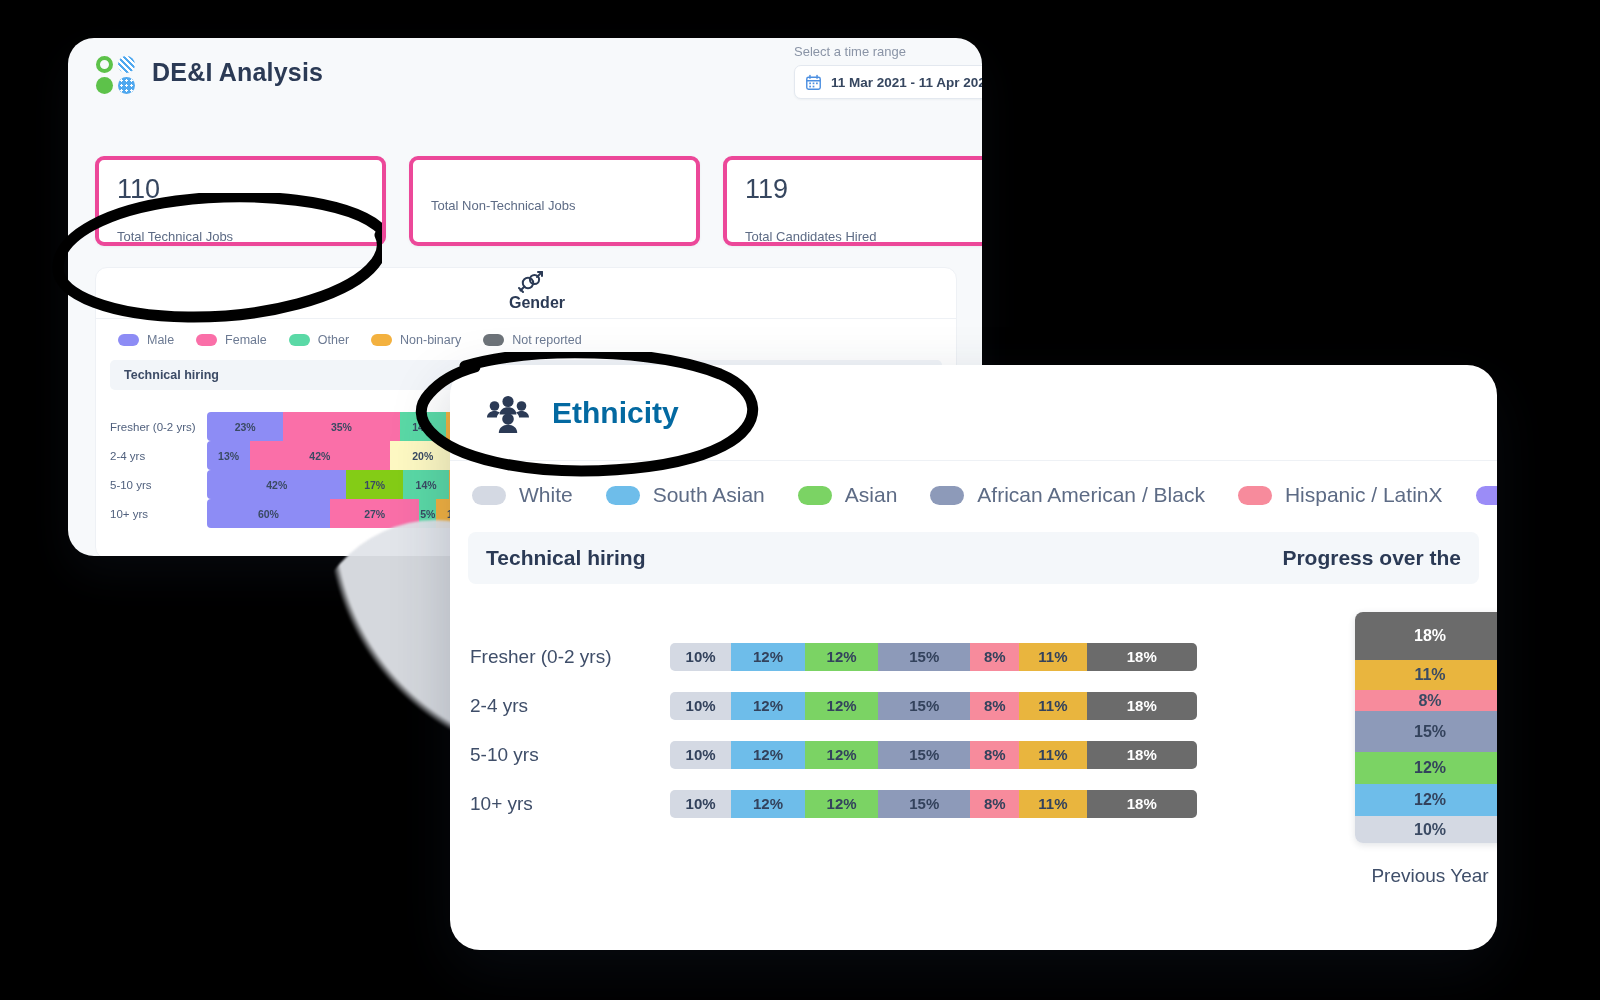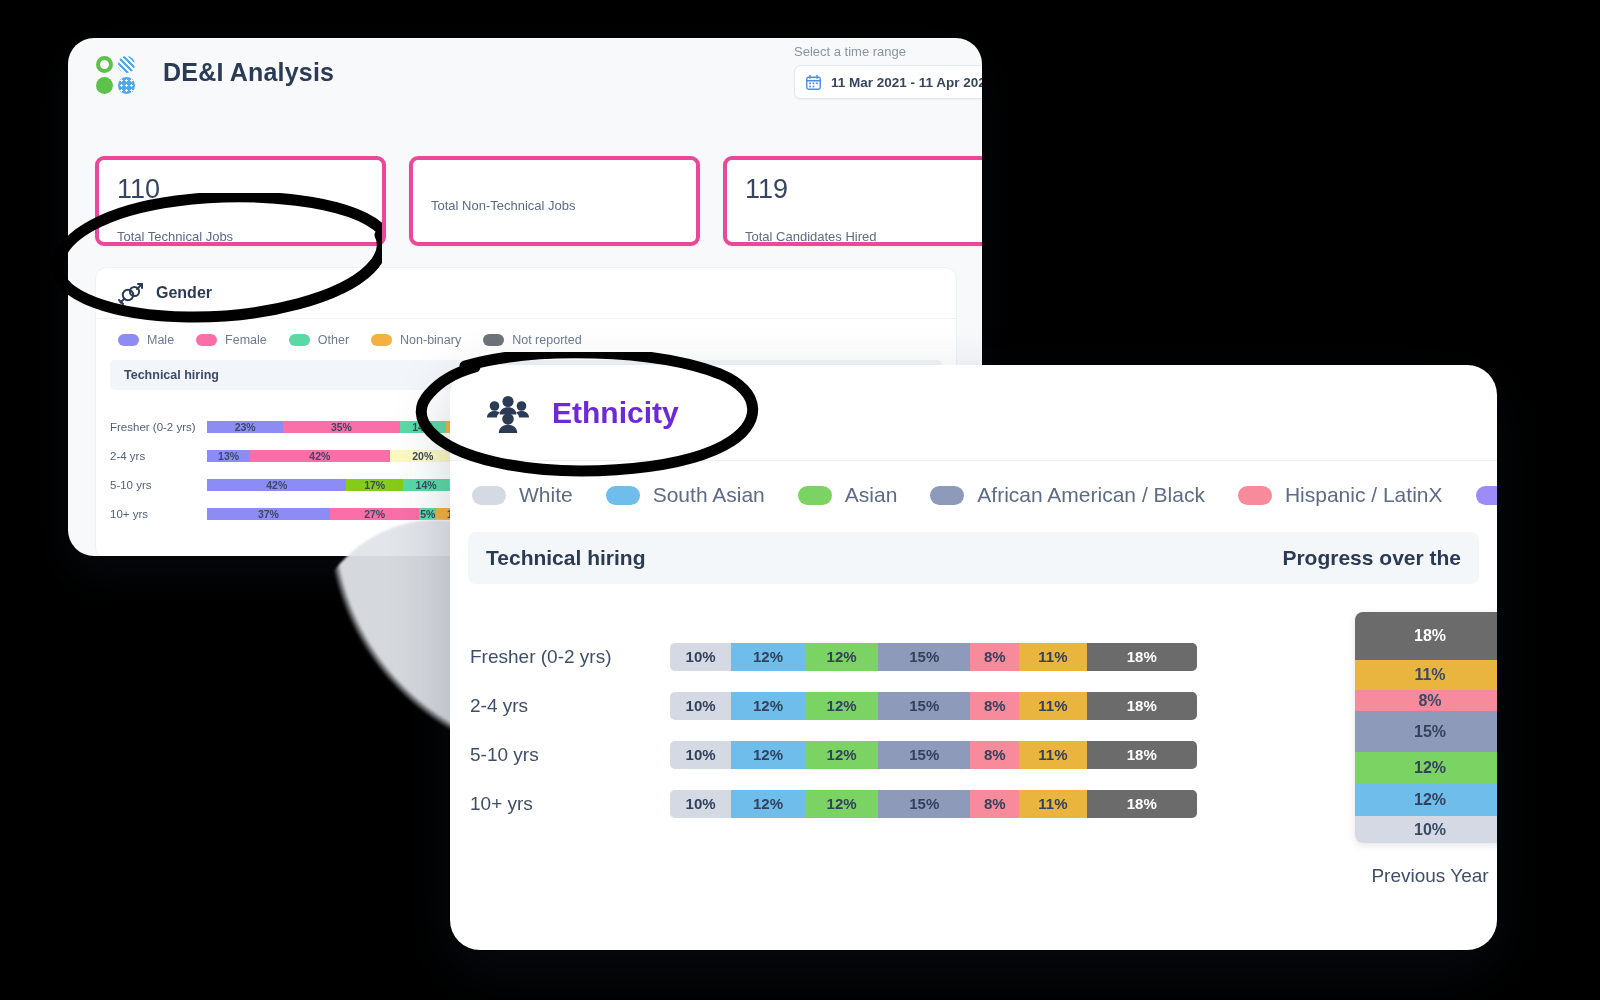--- a/index.html
+++ b/index.html
@@ -26,21 +26,21 @@
   .logo .d{position:absolute;width:17px;height:17px;border-radius:50%;}
   .logo .d1{left:0;top:0;background:transparent;border:4px solid #5dc24a;box-sizing:border-box;}
   .logo .d2{left:22px;top:0;background:#4fa8ef;
     background-image:repeating-linear-gradient(45deg,#ffffff 0 1.6px,#4fa8ef 1.6px 4.2px);}
   .logo .d3{left:0;top:21px;background:#5dc24a;}
   .logo .d4{left:22px;top:21px;background:#4fa8ef;
     background-image:radial-gradient(#ffffff 1.1px, transparent 1.2px);
     background-size:5px 5px;background-position:1px 1px;}
   .back-title{
     position:absolute;left:84px;top:20px;font-size:25px;font-weight:700;
-    color:#2b3a55;letter-spacing:.2px;margin-left:11px;
+    color:#2b3a55;letter-spacing:.2px;
   }
   .timerange-wrap{position:absolute;left:726px;top:6px;width:230px;}
   .timerange-label{font-size:13px;color:#8a94a6;margin-bottom:6px;}
   .timerange-box{
     width:215px;height:34px;background:#fff;border:1px solid #e3e8ef;border-radius:7px;
     display:flex;align-items:center;padding:0 10px;box-sizing:border-box;
     box-shadow:0 1px 2px rgba(40,55,80,.05);
   }
   .cal-icon{width:17px;height:17px;flex:0 0 17px;margin-right:9px;}
   .timerange-value{font-size:13.5px;color:#36465f;font-weight:600;white-space:nowrap;}
@@ -51,55 +51,55 @@
     border:4px solid #ec4899;box-sizing:border-box;padding:14px 18px;
     box-shadow:0 1px 3px rgba(40,55,80,.05);
   }
   .stat-num{font-size:27px;color:#36465f;font-weight:400;line-height:1.15;}
   .stat-lab{font-size:13px;color:#5d6b85;margin-top:24px;}
 
   .gender-panel{
     position:absolute;left:27px;top:229px;width:860px;height:290px;
     background:#fff;border-radius:12px;border:1px solid #eef1f5;overflow:hidden;
   }
-  .gender-head{height:50px;display:flex;align-items:center;padding-left:22px;border-bottom:1px solid #eef1f5;}
+  .gender-head{height:50px;display:flex;align-items:center;padding-left:22px;border-bottom:1px solid #eef1f5;flex-direction:column;}
   .gender-icon{width:26px;height:26px;margin-right:12px;}
   .gender-title{font-size:16px;font-weight:600;color:#2b3a55;}
   .legend{display:flex;align-items:center;gap:0;padding:14px 22px 0 22px;}
   .lg{display:flex;align-items:center;margin-right:22px;}
   .lg-sw{width:21px;height:12px;border-radius:7px;margin-right:8px;}
   .lg-tx{font-size:12.5px;color:#6c7a93;}
   .sub-head{
     margin:13px 14px 0 14px;height:30px;background:#f2f5f9;border-radius:5px;
     display:flex;align-items:center;justify-content:space-between;padding:0 14px;
   }
   .sub-head span{font-size:12.5px;font-weight:600;color:#3c4b66;}
   .gbars{padding:22px 0 0 14px;}
   .grow{display:flex;align-items:center;height:29px;}
   .grow-lab{width:97px;font-size:11.5px;color:#50607d;}
-  .gbar{display:flex;height:29px;border-radius:4px;overflow:hidden;width:332px;align-items:center;}
+  .gbar{display:flex;height:29px;border-radius:4px;overflow:hidden;width:332px;}
   .gseg{display:flex;align-items:center;justify-content:center;font-size:10.5px;font-weight:700;color:#3a4a63;}
 
   
   .arc{
     position:absolute;left:300px;top:520px;width:270px;height:300px;
     border-radius:50%;
     background:radial-gradient(circle at 100% 0%, rgba(225,228,233,.95) 0 58%, rgba(0,0,0,0) 60%);
     filter:blur(1px);pointer-events:none;
   }
 
   
   .card-front{
     position:absolute;left:450px;top:365px;width:1047px;height:585px;
     background:#fff;border-radius:30px;overflow:hidden;
     box-shadow:0 22px 60px rgba(30,45,70,.22);
   }
   .eth-head{height:95px;display:flex;align-items:center;padding-left:36px;border-bottom:1px solid #eef1f5;}
   .eth-icon{width:44px;height:40px;margin-right:22px;}
-  .eth-title{font-size:30px;font-weight:600;color:#6d28d9;}
+  .eth-title{font-size:30px;font-weight:600;color:#0369a1;}
   .eth-legend{display:flex;align-items:center;padding:22px 0 0 22px;}
   .elg{display:flex;align-items:center;margin-right:33px;white-space:nowrap;}
   .elg-sw{width:34px;height:19px;border-radius:11px;margin-right:13px;flex:0 0 34px;}
   .elg-tx{font-size:21px;color:#5d6b85;}
 
   .eth-subhead{
     margin:25px 18px 0 18px;height:52px;background:#f4f7fa;border-radius:8px;
     display:flex;align-items:center;justify-content:space-between;padding:0 18px;
   }
   .eth-subhead span{font-size:21px;font-weight:600;color:#2b3a55;}
@@ -246,21 +246,21 @@
               <div class="gseg" style="background: rgb(141, 140, 245); width: 42%;">42%</div>
               <div class="gseg" style="background: #84cc16; width: 17%;">17%</div>
               <div class="gseg" style="background: rgb(90, 217, 166); width: 14%;">14%</div>
               <div class="gseg" style="background: rgb(243, 177, 63); width: 14%;">14%</div>
               <div class="gseg" style="background: rgb(109, 115, 121); width: 13%;">13%</div>
             </div>
           </div>
           <div class="grow">
             <div class="grow-lab">10+ yrs</div>
             <div class="gbar">
-              <div class="gseg" style="background: rgb(141, 140, 245); width: 37%;">37%</div>
+              <div class="gseg" style="background: rgb(141, 140, 245); width: 37%;">60%</div>
               <div class="gseg" style="background: rgb(250, 111, 168); width: 27%;">27%</div>
               <div class="gseg" style="background: rgb(90, 217, 166); width: 5%;">5%</div>
               <div class="gseg" style="background: rgb(243, 177, 63); width: 13%;">13%</div>
               <div class="gseg" style="background: rgb(109, 115, 121); width: 18%;">18%</div>
             </div>
           </div>
         </div>
     </div>
   </div>
 

